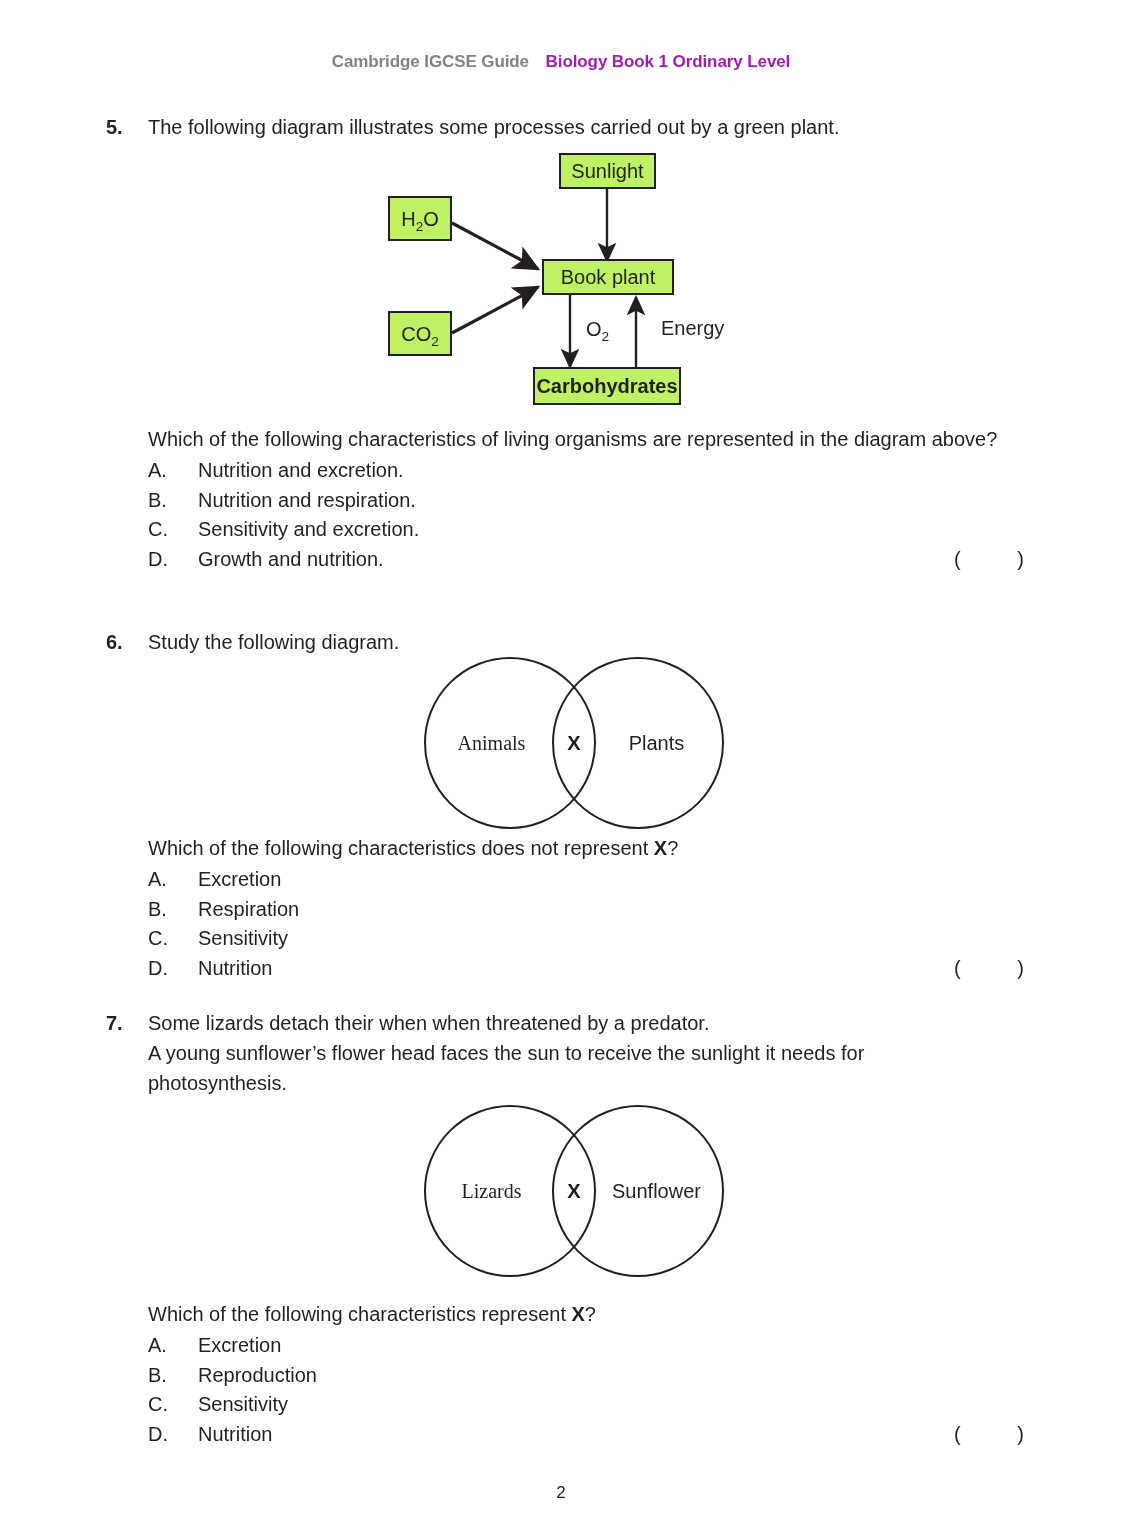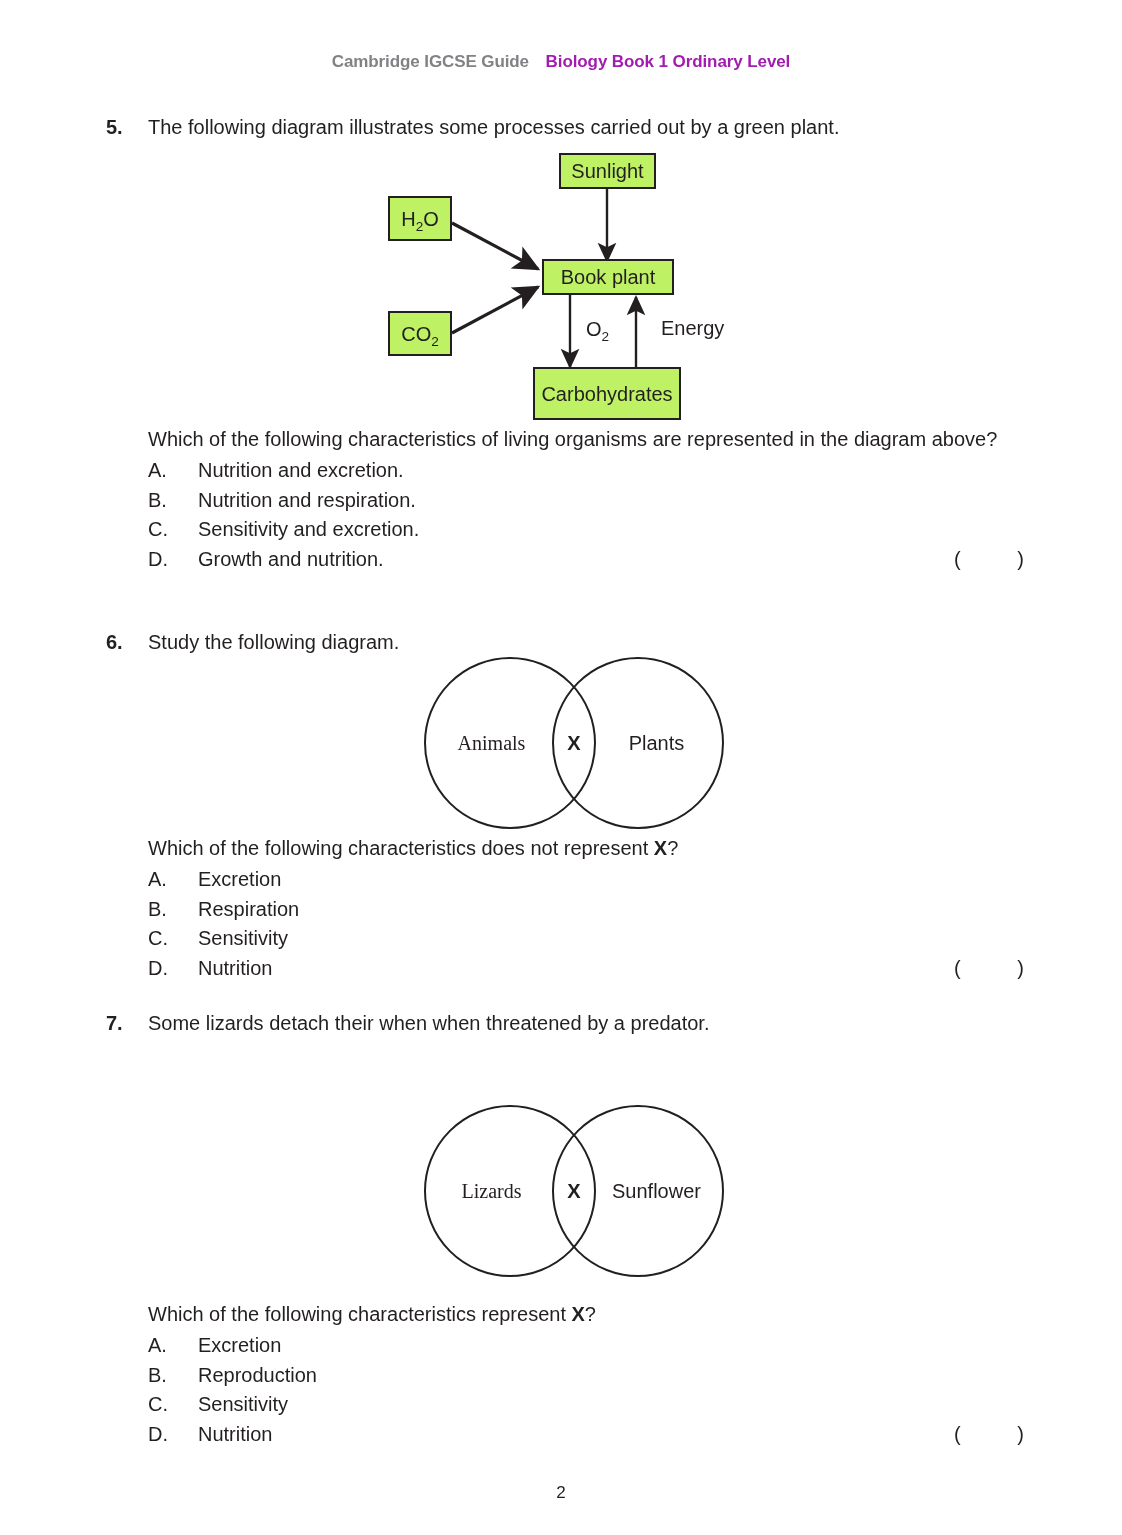--- a/index.html
+++ b/index.html
@@ -223,21 +223,21 @@
   </div>
 
   <div class="fbox" style="left:8px; top:166px; width:64px; height:45px;">
     <span><span>CO</span><sub>2</sub></span>
   </div>
 
   <div class="fbox" style="left:162px; top:114px; width:132px; height:36px;">
     <span>Book plant</span>
   </div>
 
-  <div class="fbox" style="left:153px; top:222px; width:148px; height:53px;">
+  <div class="fbox" style="left:153px; top:222px; width:148px; height:38px;font-weight:bold;">
     <span>Carbohydrates</span>
   </div>
 
   <div class="flow-label" style="left:206px; top:173px;">
     <span>O</span><sub style="font-size:0.68em;">2</sub>
   </div>
 
   <div class="flow-label" style="left:281px; top:172px;">
     <span>Energy</span>
   </div>
@@ -314,20 +314,21 @@
       </div>
     </div>
   </div>
 </div>
 
 <div class="question" style="top:1008px;">
   <div class="q-head">
     <div class="q-num">7.</div>
     <div class="q-stem-wrap">
       <div class="q-stem">Some lizards detach their when when threatened by a predator.</div>
+      <div class="q-stem" style="width:800px;">A young sunflower’s flower head faces the sun to receive the sunlight it needs for photosynthesis.</div>
     </div>
   </div>
 </div>
 
 <div class="venn" style="left:424px; top:1105px;">
   <div class="venn-circle left"></div>
   <div class="venn-circle right"></div>
   <div class="venn-label left">Lizards</div>
   <div class="venn-label center">X</div>
   <div class="venn-label right">Sunflower</div>

